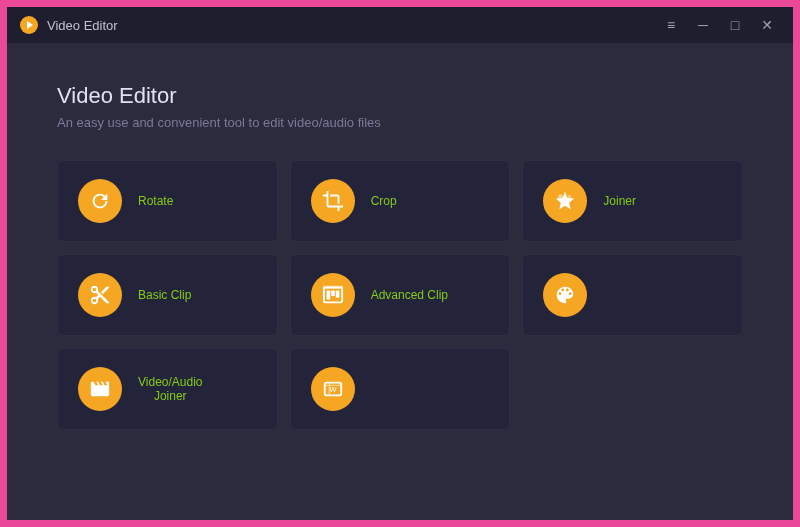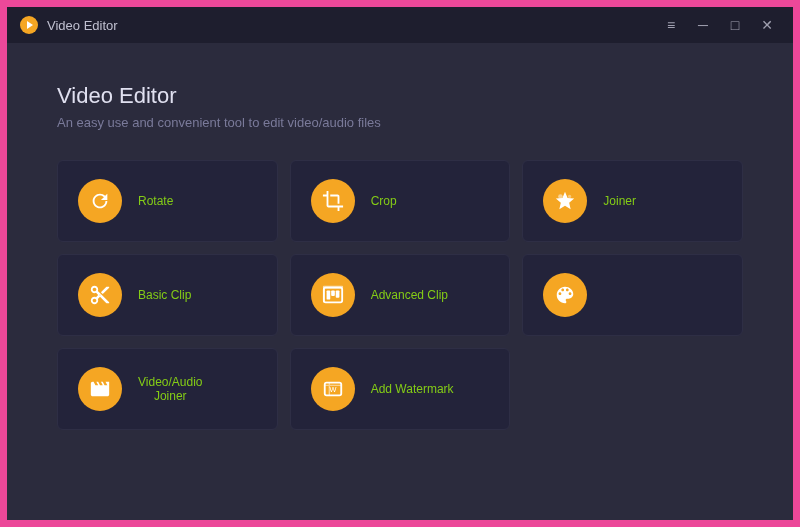--- a/index.html
+++ b/index.html
@@ -241,20 +241,19 @@
       </div>
 
       <div class="grid-item">
         <div class="icon-circle">
           <svg viewBox="0 0 24 24" xmlns="http://www.w3.org/2000/svg">
             <rect x="3" y="5" width="18" height="14" rx="2" fill="none" stroke="white" stroke-width="2"></rect>
             <text x="12" y="15" text-anchor="middle" font-size="8" fill="white" font-family="Arial">W</text>
             <path d="M3 8h18M8 5v14" stroke="white" stroke-width="1.5" opacity="0.5"></path>
           </svg>
         </div>
-        <span class="item-label">Add Watermark</span>
       </div>
 
       <div class="grid-item empty"></div>
 
     </div>
   </div>
 </div>
 
 </body></html>

